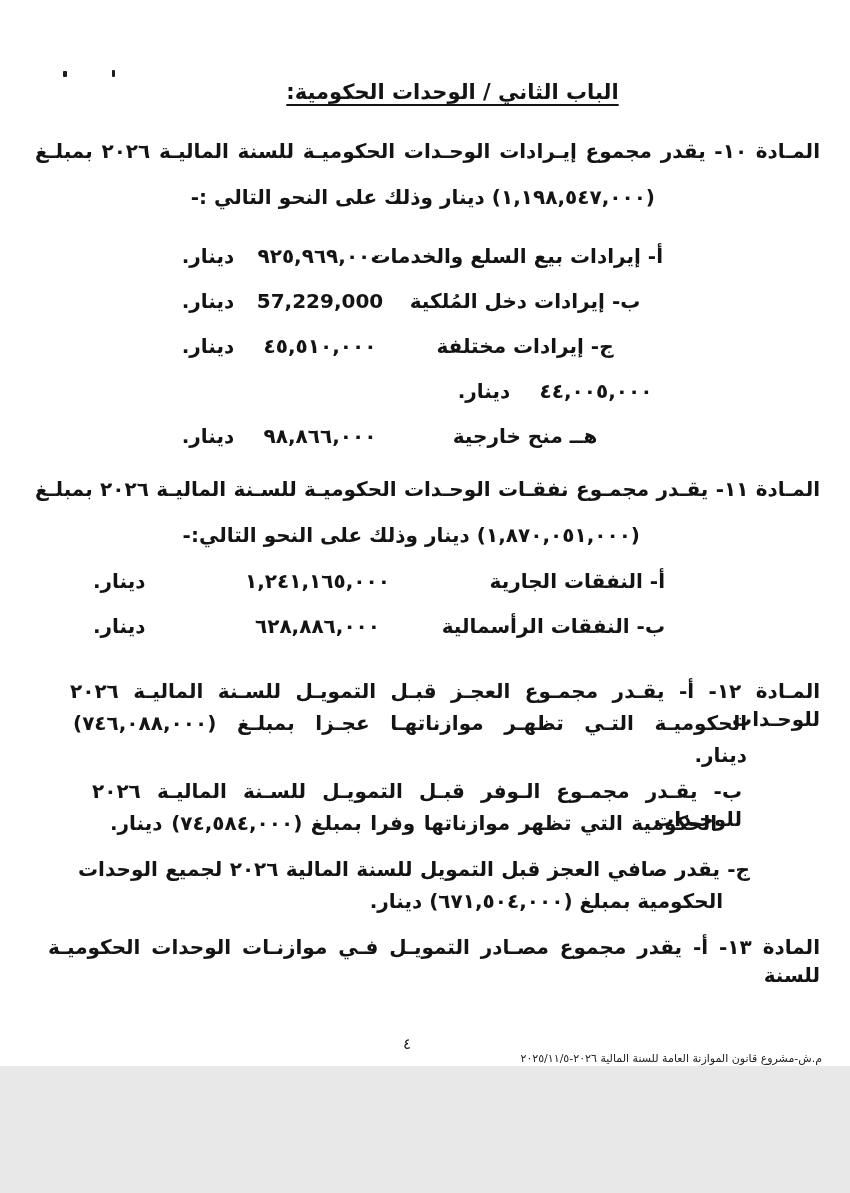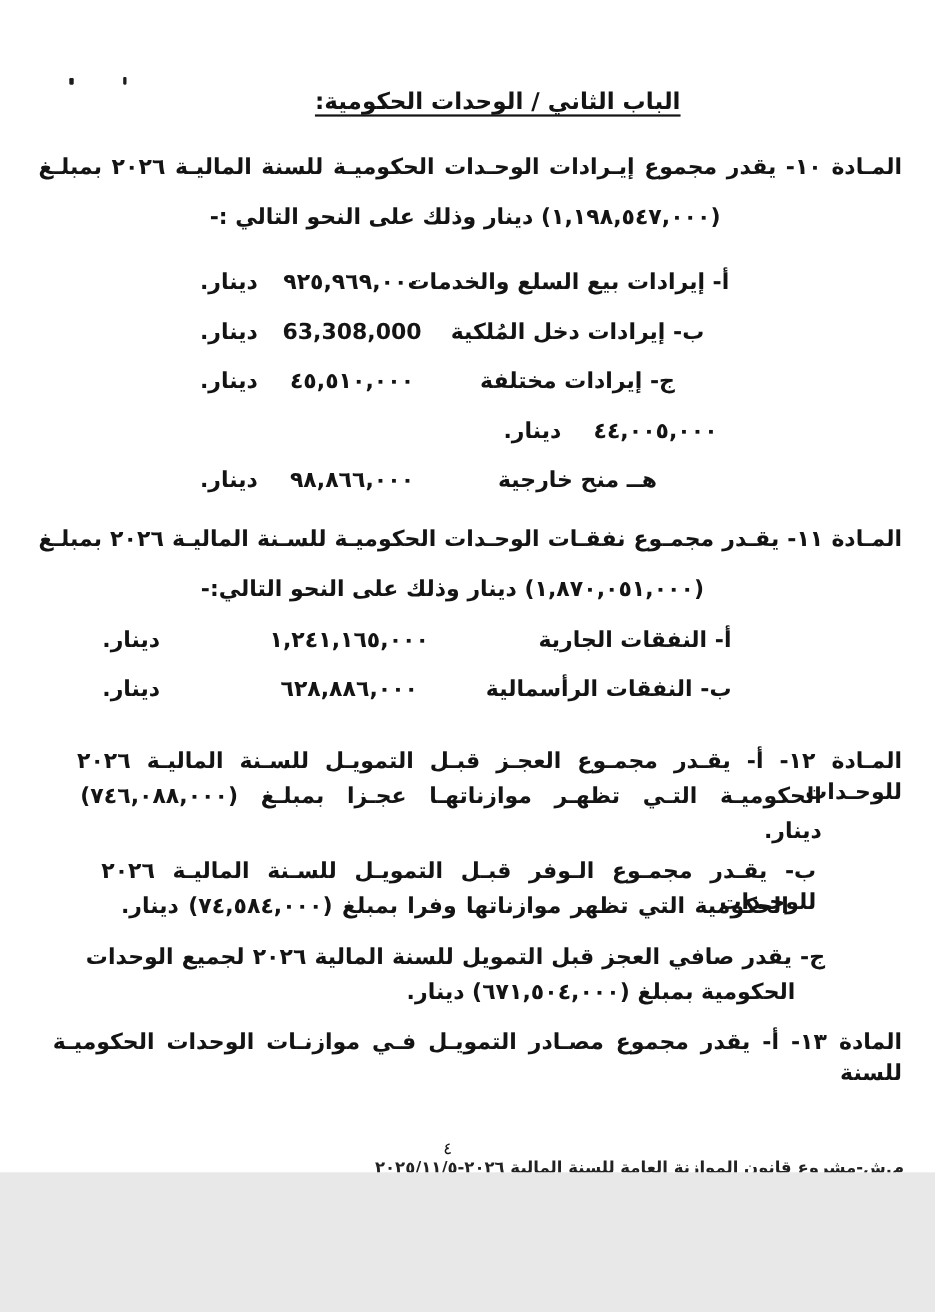--- a/index.html
+++ b/index.html
@@ -40,21 +40,21 @@
   .row11 { right:185px; width:580px; }
   .row11 .label  { width:250px; }
   .row11 .amount { width:195px; text-align:center; }
   .row11 .unit   { width:135px; text-align:left; padding-left:8px; box-sizing:border-box; }
   .footer-page {
     position:absolute; left:403px; top:1035px;
     font-size:15px; font-weight:normal;
   }
   .footer-note {
     position:absolute; right:28px; top:1052px;
-    font-size:15px; font-weight:bold; color:#222;
+    font-size:11px; font-weight:normal; color:#222;
   }
   .speck { position:absolute; background:#1c1c1c; border-radius:1px; }
   .speck.s1 { left:63px; top:71px; width:4px; height:6px; }
   .speck.s2 { left:112px; top:70px; width:3px; height:7px; }
   .scan-line {
     position:absolute; left:6px; right:6px; top:1181px; height:0;
     border-top:1px dashed #ababab; opacity:.65;
   }
 </style>
 </head>
@@ -70,21 +70,21 @@
   <div class="line justify" style="top:137px; right:30px; left:35px;">المـادة ١٠- يقدر مجموع إيـرادات الوحـدات الحكوميـة للسنة الماليـة ٢٠٢٦ بمبلـغ</div>
   <div class="line" style="top:183px; right:195px;margin-left:34px;">(١,١٩٨,٥٤٧,٠٠٠) دينار وذلك على النحو التالي :-</div>
 
   <div class="row row10" style="top:242px;">
     <span class="cell label">أ- إيرادات بيع السلع والخدمات</span>
     <span class="cell amount">٩٢٥,٩٦٩,٠٠٠</span>
     <span class="cell unit">دينار.</span>
   </div>
   <div class="row row10" style="top:287px;">
     <span class="cell label">ب- إيرادات دخل المُلكية</span>
-    <span class="cell amount">63,308,000</span>
+    <span class="cell amount">57,229,000</span>
     <span class="cell unit">دينار.</span>
   </div>
   <div class="row row10" style="top:332px;">
     <span class="cell label">ج- إيرادات مختلفة</span>
     <span class="cell amount">٤٥,٥١٠,٠٠٠</span>
     <span class="cell unit">دينار.</span>
   </div>
   <div class="row row10" style="top:377px;">
     <span class="cell amount">٤٤,٠٠٥,٠٠٠</span>
     <span class="cell unit">دينار.</span>

